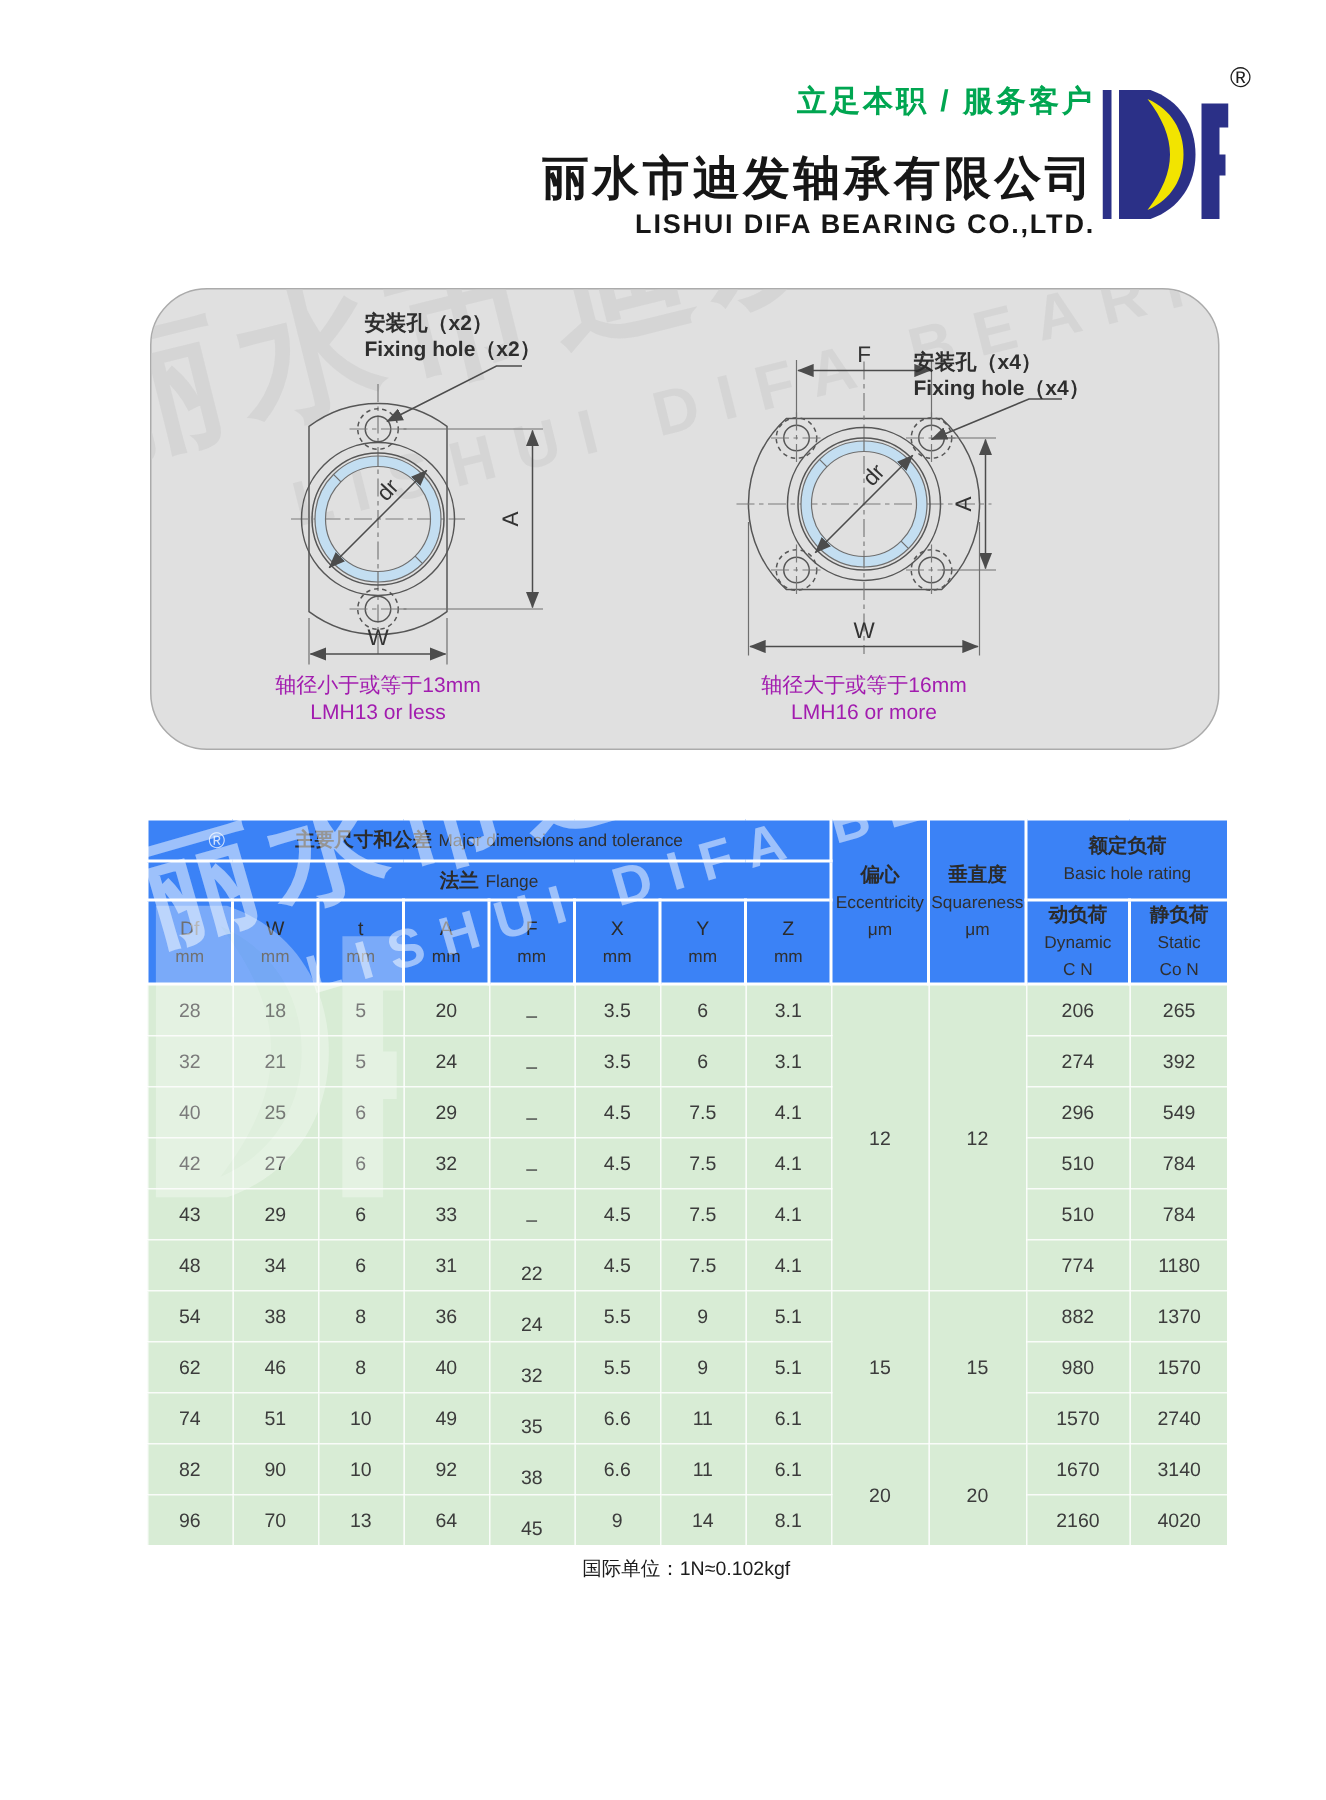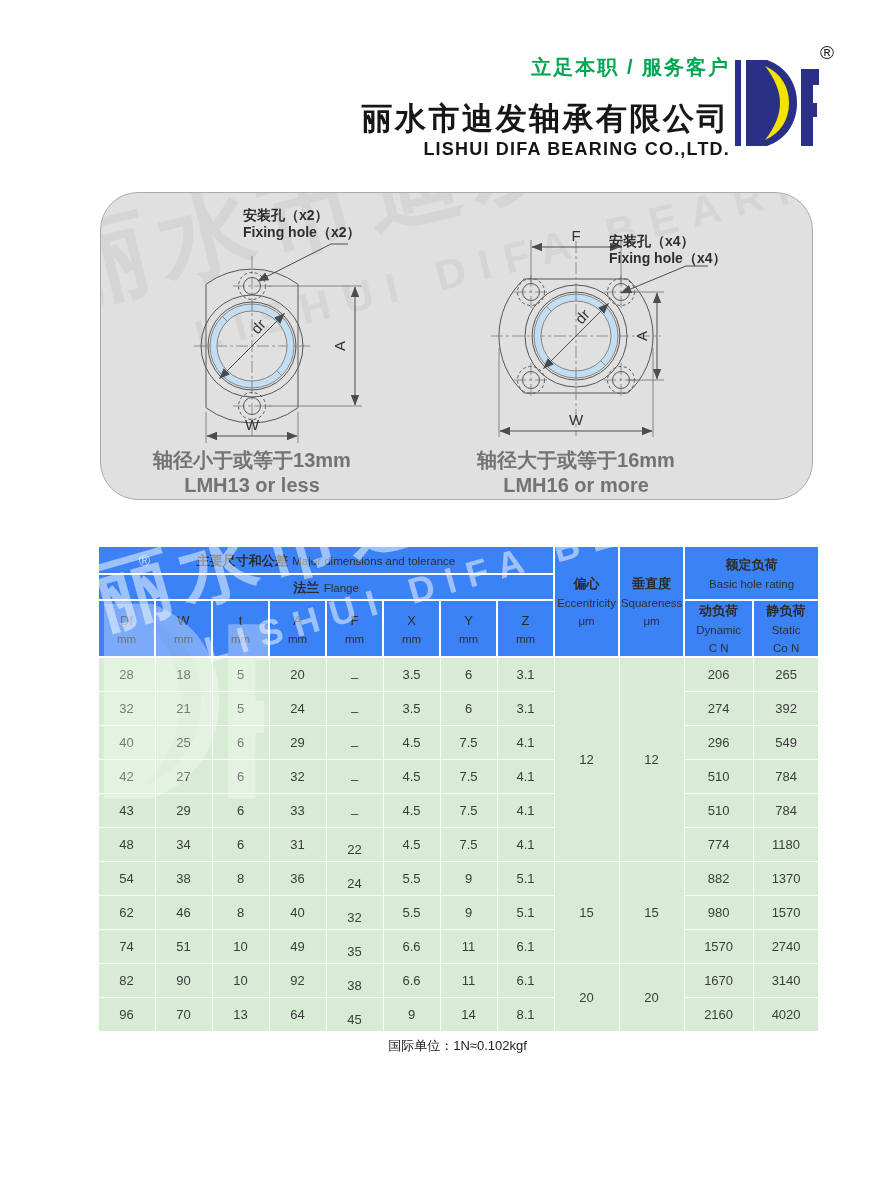--- a/index.html
+++ b/index.html
@@ -18,22 +18,22 @@
   .panel { position:absolute; left:100px; top:192px; width:713px; height:308px;
            background:#e0e0e0; border:1px solid #ababab; border-radius:38px; overflow:hidden; }
   .panel-wm { position:absolute; left:-60px; top:18px; width:1100px; transform:rotate(-14deg);
               transform-origin:left top; color:#cfcfcf; opacity:.62; white-space:nowrap;
               font-weight:bold; pointer-events:none; z-index:1; }
   .panel-wm .wm-zh { font-size:96px; letter-spacing:10px; }
   .panel-wm .wm-en { font-size:42px; letter-spacing:14px; margin-top:6px; margin-left:120px; }
   .panel svg.draw { position:absolute; left:0; top:0; z-index:2; }
   .diag-label { position:absolute; z-index:3; width:210px; text-align:left; color:#2e2e2e;
                 font-size:14px; font-weight:bold; line-height:1.22; }
-  .diag-caption { position:absolute; z-index:3; width:230px; text-align:center; color:#737373;
-                  font-size:20px; font-weight:bold; line-height:1.25; }
+  .diag-caption { position:absolute; z-index:3; width:230px; text-align:center; color:#a21caf;
+                  font-size:14px; font-weight:normal; line-height:1.25; }
 
   
   .tbl-wrap { position:absolute; left:97px; top:545px; width:721px; overflow:hidden; }
   table.spec { border-collapse:collapse; table-layout:fixed; width:721px; position:relative; z-index:2; }
   table.spec col.dim { width:57px; } col.ecc { width:65px; } col.sq { width:65px; }
   col.dyn { width:69px; } col.sta { width:66px; }
   table.spec th { background:#3b82f6; border:2px solid #fff; font-weight:normal; color:#2f2f2f; }
   table.spec td { background:#d8ecd5; border:1px solid rgba(255,255,255,.85); text-align:center;
                   font-size:13px; color:#3c3c3c; height:34px; }
   tr.h1 th { height:28px; } tr.h2 th { height:26px; } tr.h3 th { height:46px; }

